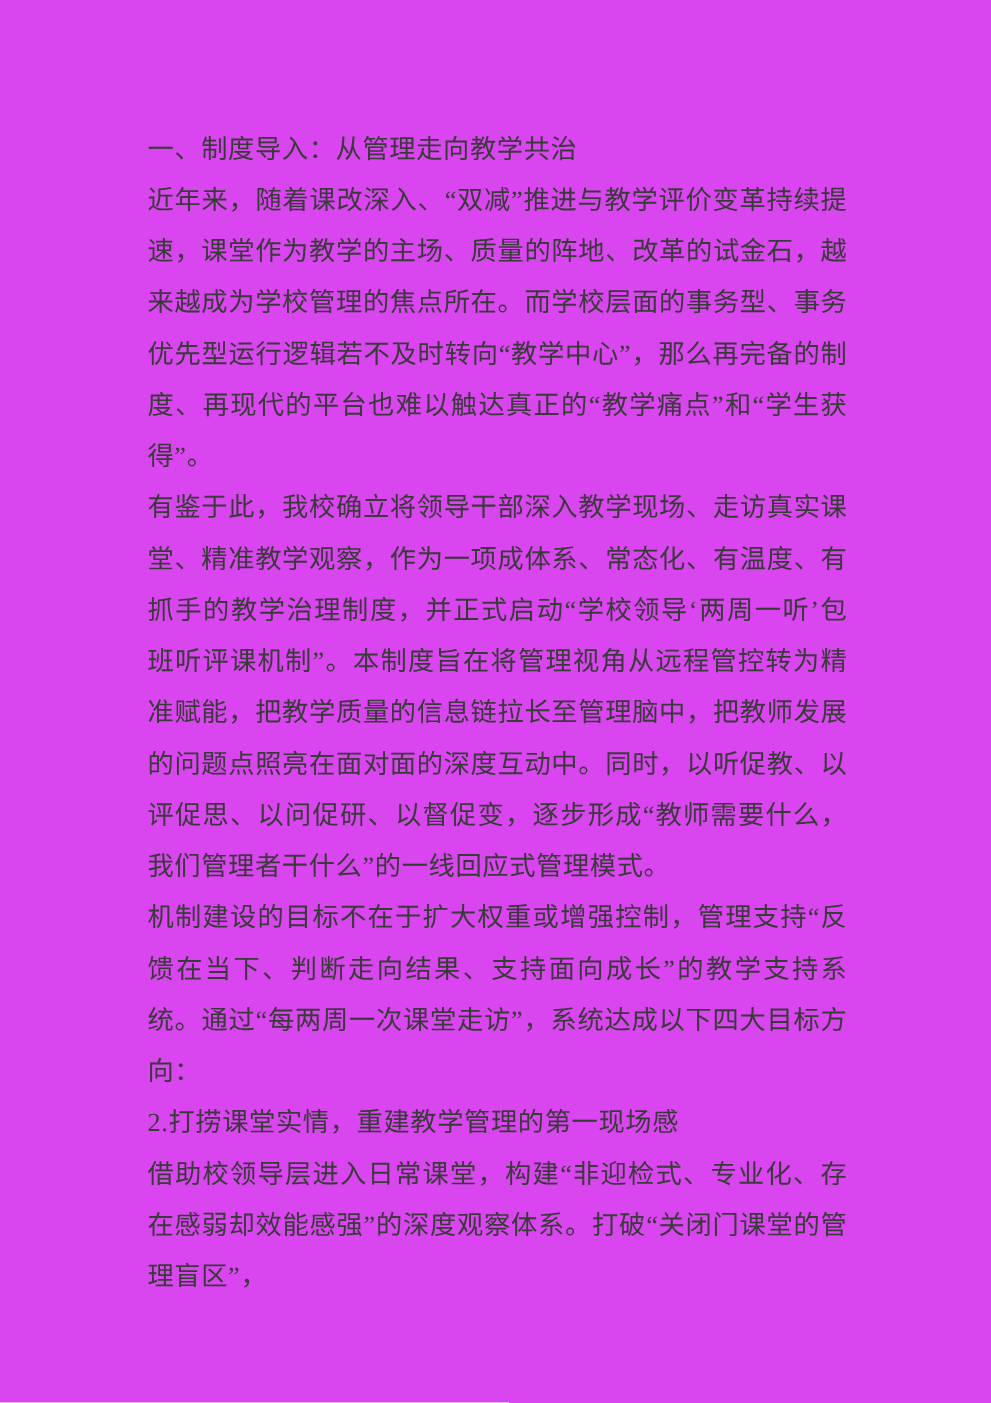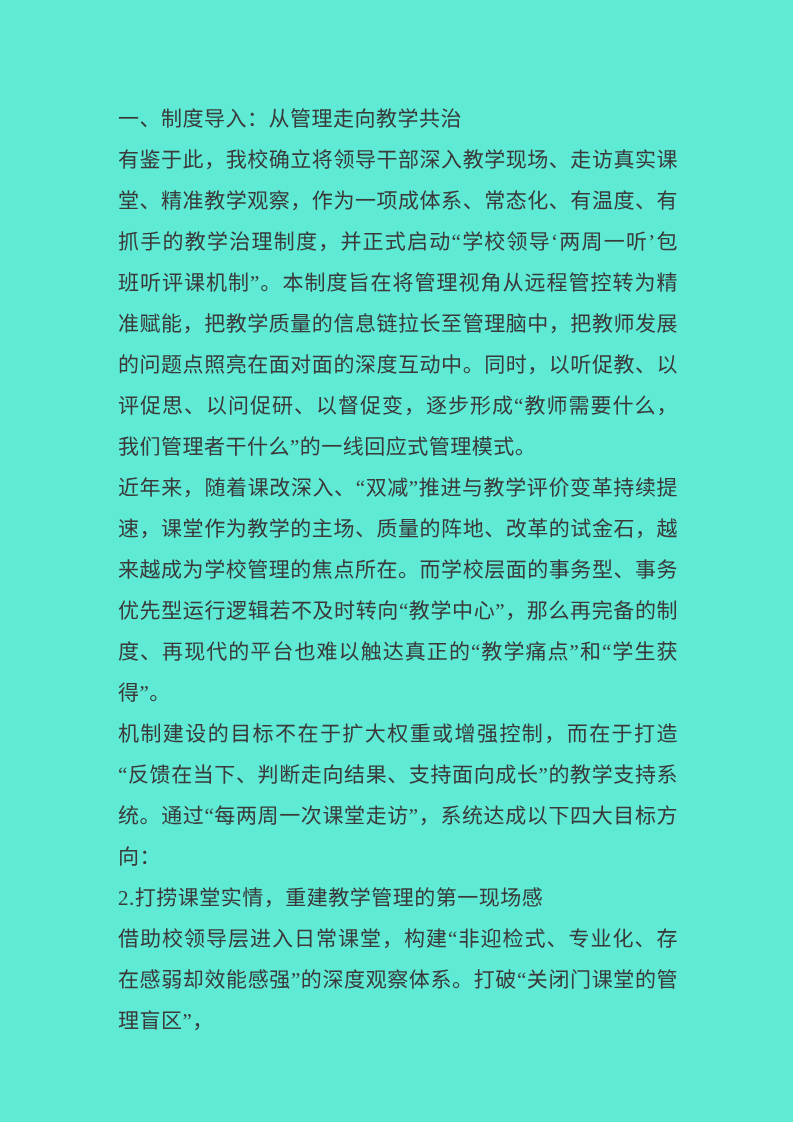--- a/index.html
+++ b/index.html
@@ -30,22 +30,22 @@
   }
   .doc-content p {
     margin: 0;
     padding: 0;
     font-weight: normal;
   }
 </style>
 </head>
 <body>
 
-<div class="page" style="background: #5eead4;">
+<div class="page" style="background: #d946ef;">
   <div class="doc-content" style="color: rgb(58, 58, 58);">
     <p>一、制度导入：从管理走向教学共治</p>
+    <p>近年来，随着课改深入、“双减”推进与教学评价变革持续提速，课堂作为教学的主场、质量的阵地、改革的试金石，越来越成为学校管理的焦点所在。而学校层面的事务型、事务优先型运行逻辑若不及时转向“教学中心”，那么再完备的制度、再现代的平台也难以触达真正的“教学痛点”和“学生获得”。</p>
     <p>有鉴于此，我校确立将领导干部深入教学现场、走访真实课堂、精准教学观察，作为一项成体系、常态化、有温度、有抓手的教学治理制度，并正式启动“学校领导‘两周一听’包班听评课机制”。本制度旨在将管理视角从远程管控转为精准赋能，把教学质量的信息链拉长至管理脑中，把教师发展的问题点照亮在面对面的深度互动中。同时，以听促教、以评促思、以问促研、以督促变，逐步形成“教师需要什么，我们管理者干什么”的一线回应式管理模式。</p>
-    <p>近年来，随着课改深入、“双减”推进与教学评价变革持续提速，课堂作为教学的主场、质量的阵地、改革的试金石，越来越成为学校管理的焦点所在。而学校层面的事务型、事务优先型运行逻辑若不及时转向“教学中心”，那么再完备的制度、再现代的平台也难以触达真正的“教学痛点”和“学生获得”。</p>
-    <p>机制建设的目标不在于扩大权重或增强控制，而在于打造“反馈在当下、判断走向结果、支持面向成长”的教学支持系统。通过“每两周一次课堂走访”，系统达成以下四大目标方向：</p>
+    <p>机制建设的目标不在于扩大权重或增强控制，管理支持“反馈在当下、判断走向结果、支持面向成长”的教学支持系统。通过“每两周一次课堂走访”，系统达成以下四大目标方向：</p>
     <p>2.打捞课堂实情，重建教学管理的第一现场感</p>
     <p>借助校领导层进入日常课堂，构建“非迎检式、专业化、存在感弱却效能感强”的深度观察体系。打破“关闭门课堂的管理盲区”，</p>
   </div>
 </div>
 
 </body></html>

